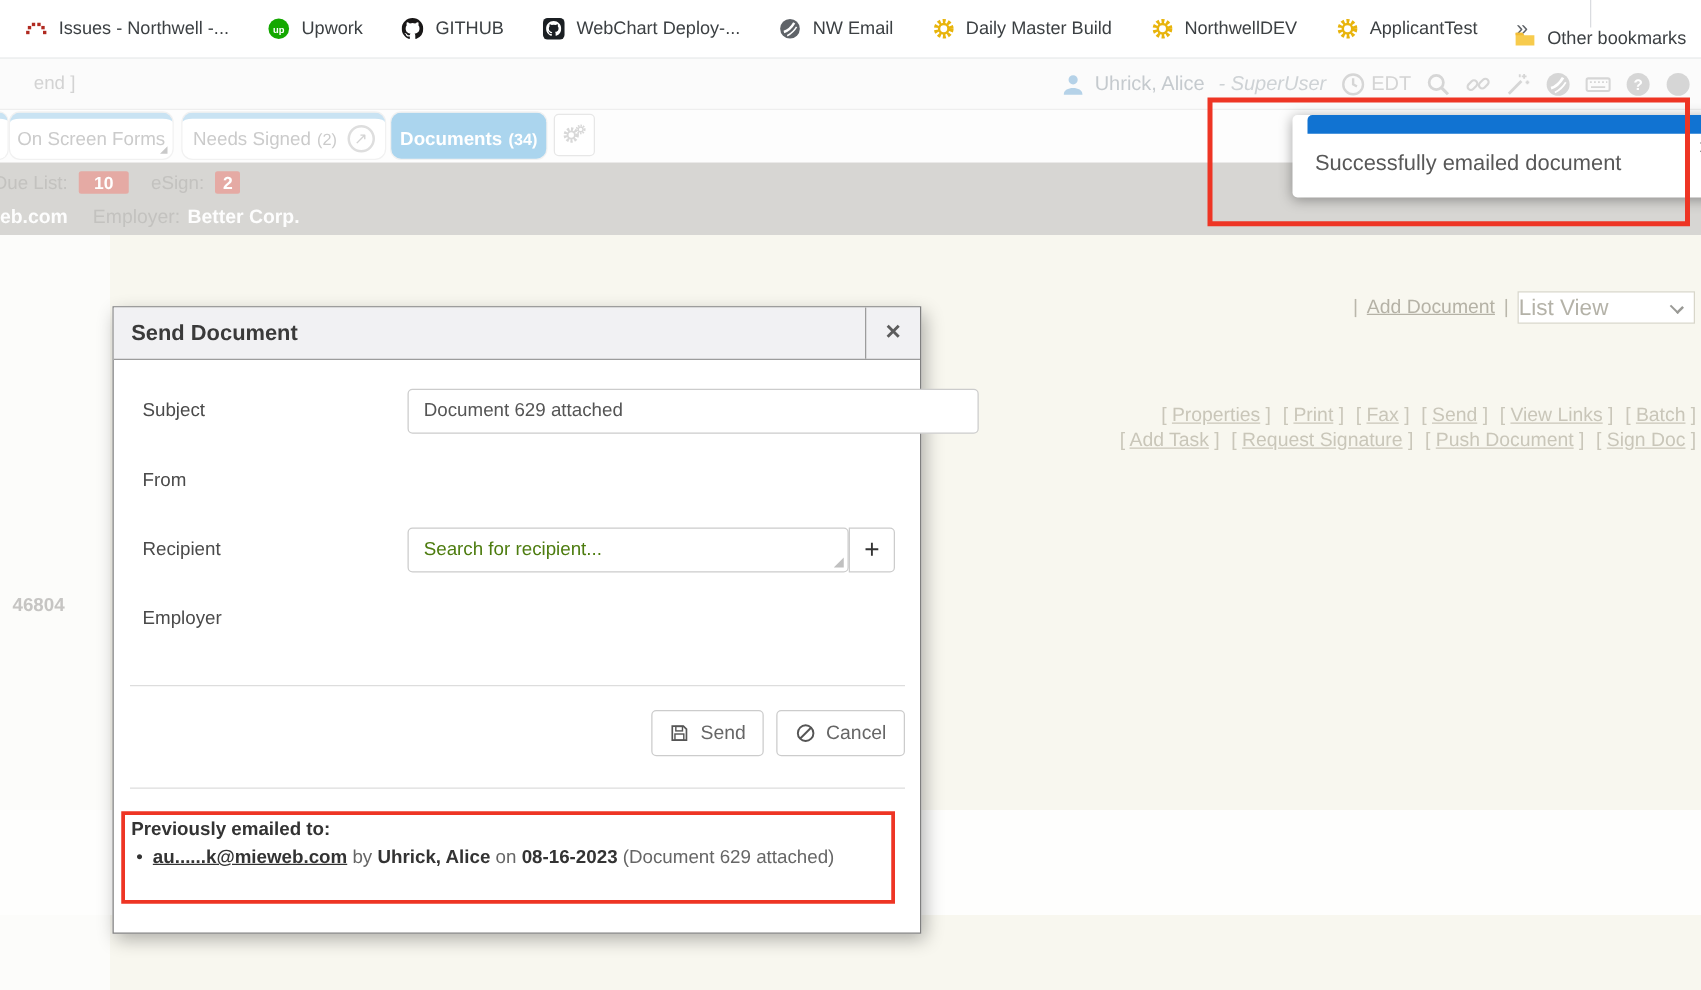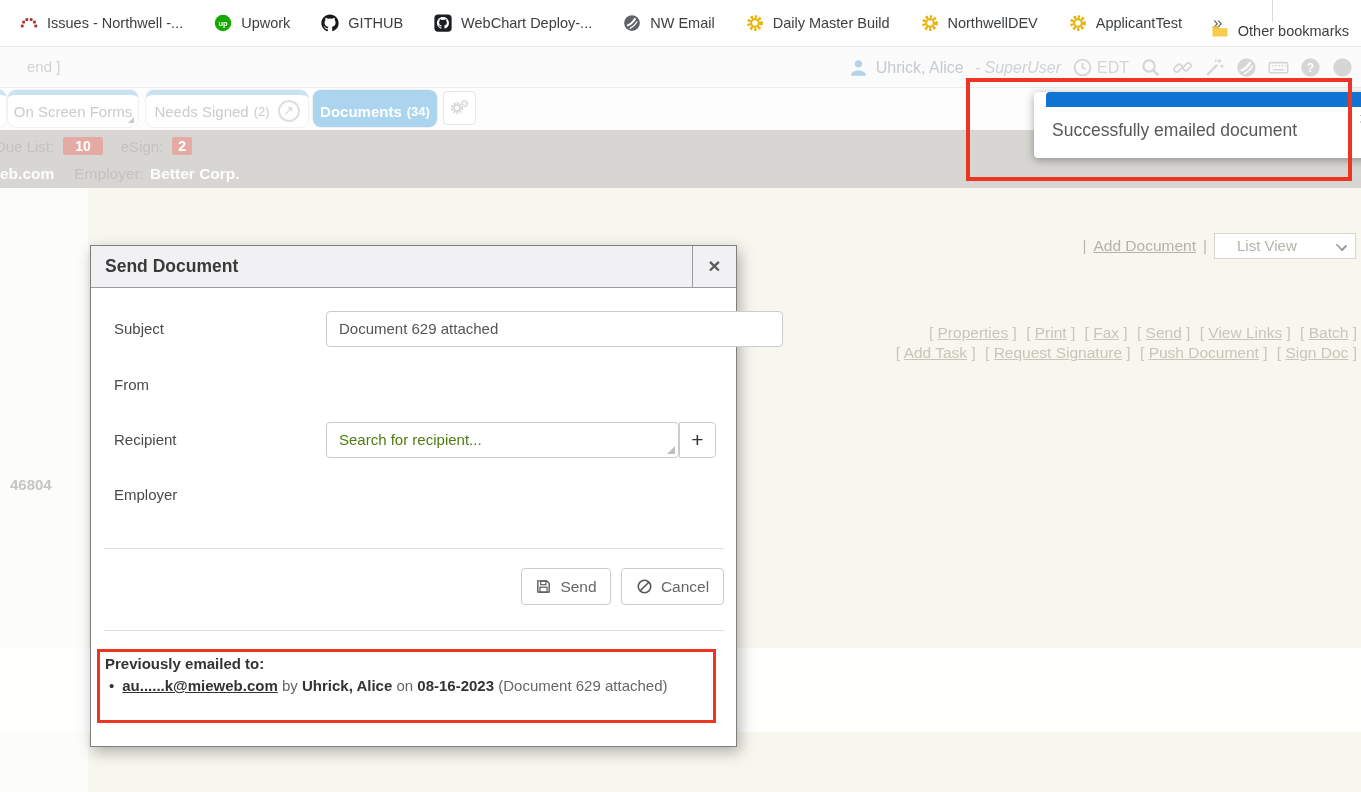--- a/index.html
+++ b/index.html
@@ -70,22 +70,22 @@
 
   .content-bg{ position:absolute; left:0; top:188px; width:1361px; height:604px; background:#f8f7ef; }
   .left-col{ position:absolute; left:0; top:0; width:88px; height:604px; background:#fcfcfa; }
   .white-band{ position:absolute; left:0; top:460px; width:1361px; height:84px; background:#fefefd; }
   .chart-number{ position:absolute; left:10px; top:288px; font-size:15px; font-weight:bold; color:#c6c5c3; }
 
   .adddoc-row{ position:absolute; right:5px; top:45px; display:flex; align-items:center; font-size:15.5px; color:#bab7ab; }
   .adddoc-row a{ color:#b5b2a6; text-decoration:underline; cursor:pointer; margin:0 7px; }
   .listview-select{
     position:relative; margin-left:7px; width:142px; height:26px; background:#fff;
-    border:1px solid #d8d6ca; font-size:15px; color:#b4b2a8; line-height:24px;
-    padding-left:22px; cursor:pointer;
+    border:1px solid #d8d6ca; font-size:18px; color:#b4b2a8; line-height:24px;
+    padding-left:0; cursor:pointer;
   }
   .lv-chev{ position:absolute; right:9px; top:7px; width:9px; height:9px;
     border-right:2px solid #9a9a96; border-bottom:2px solid #9a9a96; transform:rotate(45deg) scale(1,.8); }
 
   .action-links{ position:absolute; right:4px; top:135px; text-align:right; font-size:15.5px; color:#cac7ba; line-height:20px; white-space:nowrap; }
   .action-links a{ color:#c9c6b9; text-decoration:underline; cursor:pointer; }
   .action-links .sep{ white-space:pre; }
   .al-item{ margin-left:5px; }
 
   

